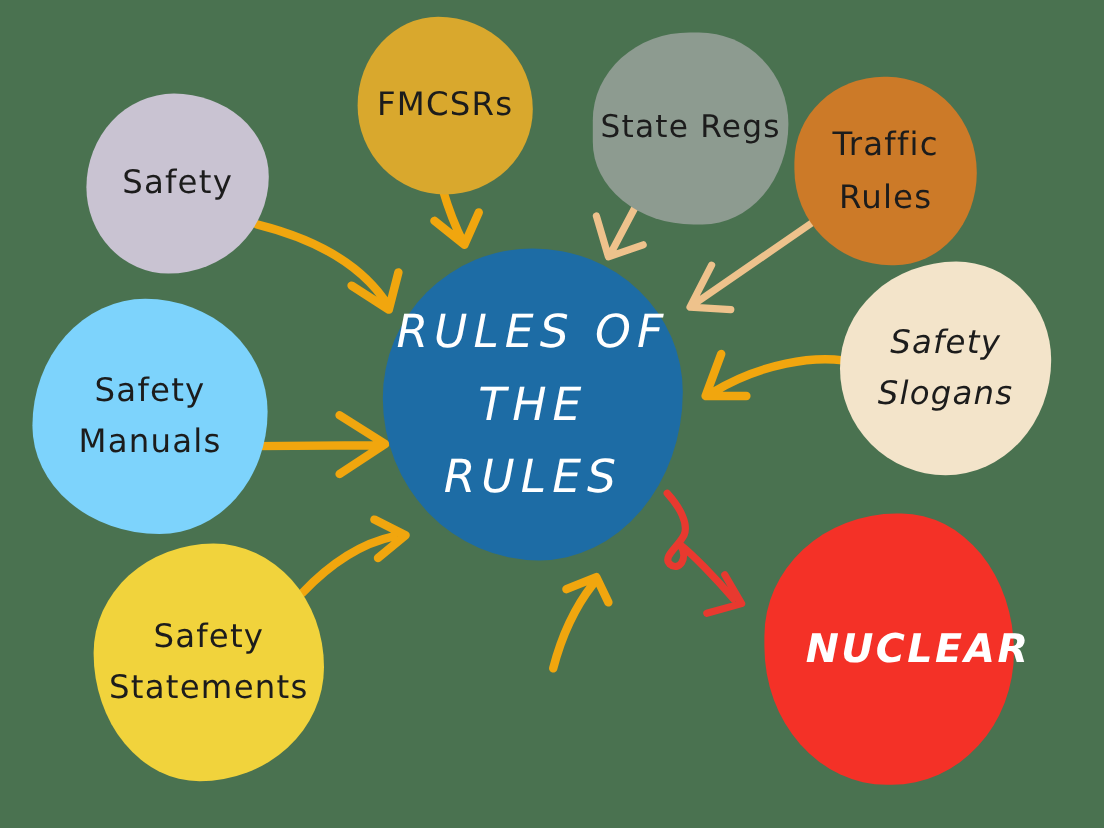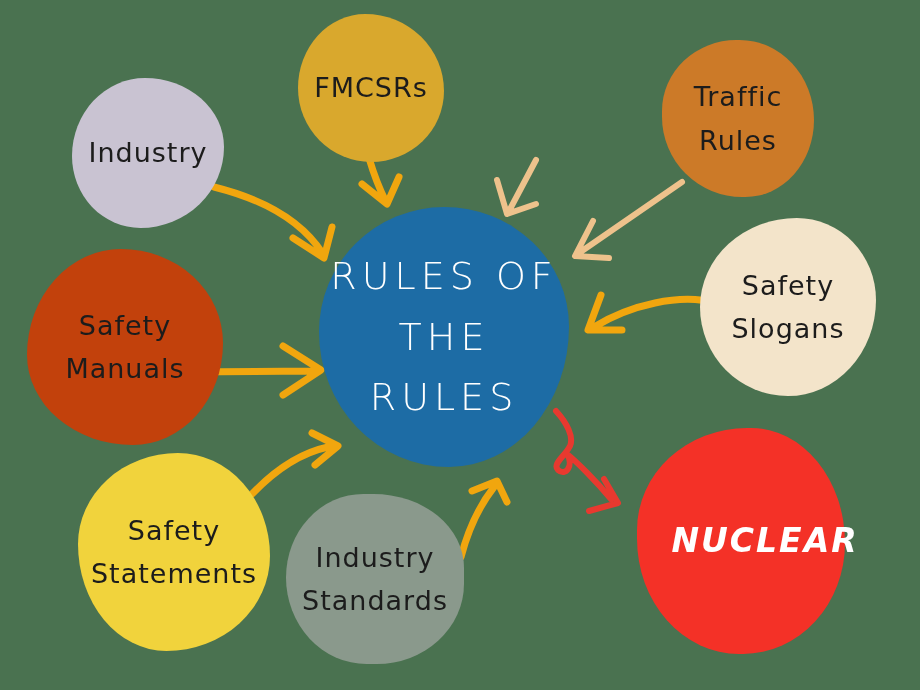--- a/index.html
+++ b/index.html
@@ -65,50 +65,50 @@
       <path stroke-width="6" d="M 682 182 L 579 253 M 593 221 L 575 256 L 609 258" stroke="#eec28c"></path>
       <path stroke-width="7" d="M 716 303 C 680 293 630 305 594 327 M 601 295 L 588 330 L 622 330" stroke="#f1a60e"></path>
       <path stroke-width="7" d="M 184 372 L 312 371 M 283 346 L 321 370 L 283 395" stroke="#f1a60e"></path>
       <path stroke-width="7" d="M 252 494 C 275 470 300 453 328 447 M 312 433 L 338 446 L 315 465" stroke="#f1a60e"></path>
       <path stroke-width="7" d="M 461 557 C 468 530 480 505 494 487 M 472 491 L 497 481 L 507 502" stroke="#f1a60e"></path>
       <path stroke-width="6" d="M 556 411 C 567 423 574 437 570 446 C 565 456 552 464 558 470 C 566 477 574 465 567 454 C 576 461 596 481 611 499 M 604 479 L 618 503 L 589 511" stroke="#e8392f"></path>
     </g>
   </svg>
 
   <div class="blob" style="left: 72px; top: 78px; width: 152px; height: 150px; border-radius: 48% 52% 55% 45% / 52% 46% 54% 48%; background: rgb(201, 195, 210);">
-    <span class="blob-label" style="white-space: nowrap; color: rgb(28, 28, 28);">Industry</span>
+    <span class="blob-label" style="white-space: nowrap; color: rgb(28, 28, 28);">Safety</span>
   </div>
 
   <div class="blob" style="left: 298px; top: 14px; width: 146px; height: 148px; border-radius: 46% 54% 50% 50% / 50% 52% 48% 50%; background: rgb(217, 168, 45); align-items: center;">
     <span class="blob-label" style="white-space: nowrap; color: rgb(28, 28, 28);">FMCSRs</span>
   </div>
 
+  <div class="blob" style="left: 494px; top: 27px; width: 163px; height: 160px; border-radius: 52% 48% 46% 54% / 48% 50% 55% 45%; background: rgb(141, 155, 144);">
+    <span class="blob-label" style="white-space: nowrap; font-size: 26px; color: rgb(28, 28, 28);">State Regs</span>
+  </div>
 
-  <div class="blob" style="left: 662px; top: 40px; width: 152px; height: 157px; border-radius: 50% 50% 46% 54% / 46% 52% 50%; background: rgb(204, 122, 40);">
+  <div class="blob" style="left: 662px; top: 64px; width: 152px; height: 157px; border-radius: 50% 50% 46% 54% / 46% 52% 50%; background: rgb(204, 122, 40);">
     <span class="blob-label" style="width: 120px; color: rgb(28, 28, 28);">Traffic Rules</span>
   </div>
 
   <div class="blob" style="left: 700px; top: 218px; width: 176px; height: 178px; border-radius: 55% 45% 50% 50% / 50% 46% 54% 50%; background: rgb(243, 228, 202);">
-    <span class="blob-label" style="width: 145px; color: rgb(28, 28, 28);">Safety Slogans</span>
+    <span class="blob-label" style="width: 145px; color: rgb(28, 28, 28); font-style: italic;">Safety Slogans</span>
   </div>
 
-  <div class="blob" style="left: 27px; top: 249px; width: 196px; height: 196px; border-radius: 48% 52% 46% 54% / 54% 48% 52% 46%; background: #c2410c;">
+  <div class="blob" style="left: 27px; top: 249px; width: 196px; height: 196px; border-radius: 48% 52% 46% 54% / 54% 48% 52% 46%; background: #7dd3fc;">
     <span class="blob-label" style="width: 150px; color: rgb(28, 28, 28);">Safety Manuals</span>
   </div>
 
   <div class="blob" style="left: 78px; top: 453px; width: 192px; height: 198px; border-radius: 52% 48% 54% 46% / 46% 52% 48% 54%; background: rgb(241, 211, 60);">
     <span class="blob-label" style="width: 180px; color: rgb(28, 28, 28);">Safety Statements</span>
   </div>
 
-  <div class="blob" style="left: 286px; top: 494px; width: 178px; height: 170px; border-radius: 46% 54% 52% 48% / 52% 46% 50% 54%; background: rgb(138, 153, 140);">
-    <span class="blob-label" style="width: 172px; color: rgb(28, 28, 28);">Industry Standards</span>
-  </div>
 
   <div class="blob" style="left: 319px; top: 207px; width: 250px; height: 260px; border-radius: 50% 50% 48% 52% / 48% 46% 54% 52%; background: rgb(29, 108, 165);">
-    <span class="center-label" style="color: rgb(255, 255, 255);">
+    <span class="center-label" style="color: rgb(255, 255, 255); font-style: italic;">
       <span class="line">RULES OF</span>
       <span class="line">THE RULES</span>
     </span>
   </div>
 
   <div class="blob" style="left: 637px; top: 428px; width: 208px; height: 226px; border-radius: 54% 46% 50% 50% / 46% 52% 50%; background: rgb(244, 49, 39);">
     <span class="outcome-label" style="color: rgb(255, 255, 255); margin-left: 48px;">
       <span class="line">NUCLEAR</span>
     </span>
   </div>

